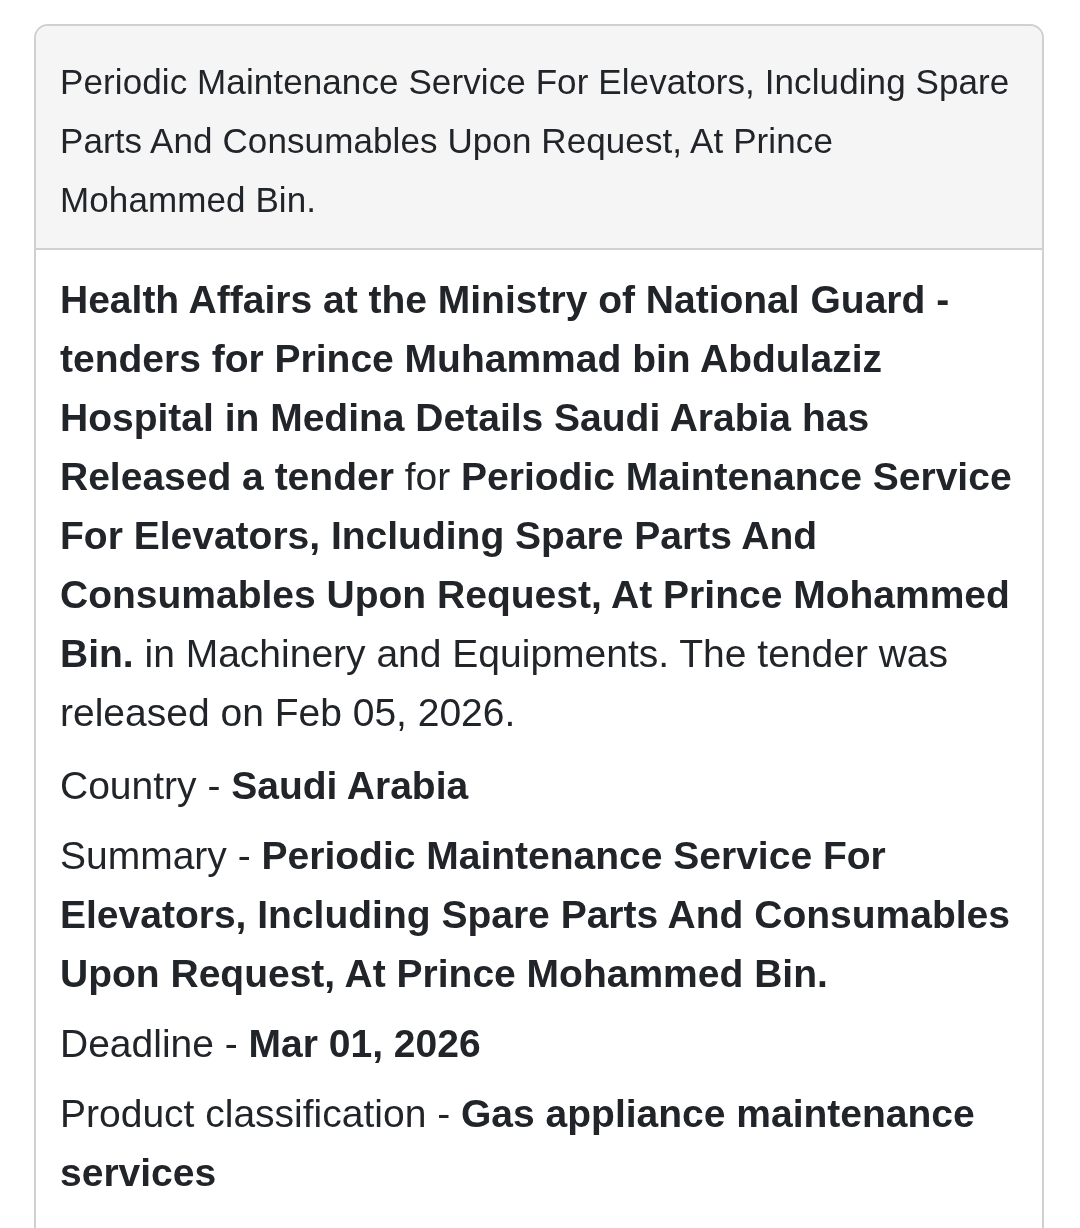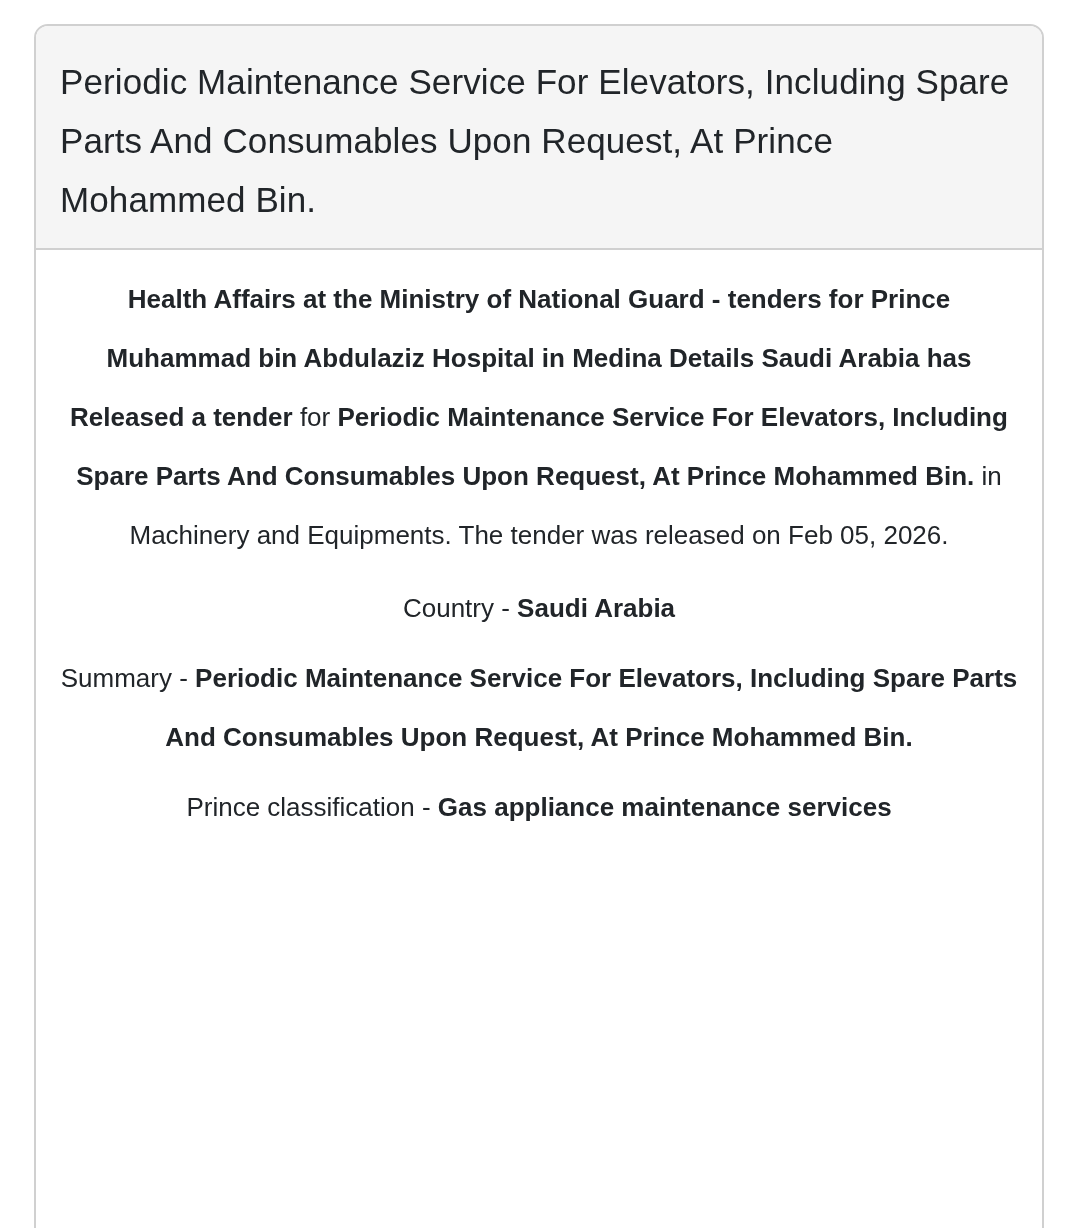--- a/index.html
+++ b/index.html
@@ -32,23 +32,22 @@
       padding: 26px 24px 28px 24px;
       height: 224px;
       box-sizing: border-box;
       font-size: 35px;
       line-height: 59px;
       font-weight: 400;
       letter-spacing: 0.1px;
     }
     .card-body {
       padding: 20px 24px 0 24px;
-      font-size: 26px;
+      font-size: 39px;
       line-height: 59px;
-      text-align: center;
     }
     .intro {
       margin: 0 0 14px 0;
     }
     .intro b, .field b {
       font-weight: 700;
     }
     .intro .lead {
       font-weight: 700;
     }
@@ -62,17 +61,18 @@
 <div class="card">
   <div class="card-header">Periodic Maintenance Service For Elevators, Including Spare Parts And Consumables Upon Request, At Prince Mohammed Bin.</div>
 
   <div class="card-body">
     <p class="intro"><span class="lead">Health Affairs at the Ministry of National Guard - tenders for Prince Muhammad bin Abdulaziz Hospital in Medina Details Saudi Arabia has Released a tender</span><span> for </span><b>Periodic Maintenance Service For Elevators, Including Spare Parts And Consumables Upon Request, At Prince Mohammed Bin.</b><span> in Machinery and Equipments. The tender was released on Feb 05, 2026.</span></p>
 
     <div class="field"><span>Country - </span><b>Saudi Arabia</b></div>
 
     <div class="field"><span>Summary - </span><b>Periodic Maintenance Service For Elevators, Including Spare Parts And Consumables Upon Request, At Prince Mohammed Bin.</b></div>
 
+    <div class="field"><span>Deadline - </span><b>Mar 01, 2026</b></div>
 
 
-    <div class="field"><span>Prince classification - </span><b>Gas appliance maintenance services</b></div>
+    <div class="field"><span>Product classification - </span><b>Gas appliance maintenance services</b></div>
   </div>
 </div>
 
 </body></html>

